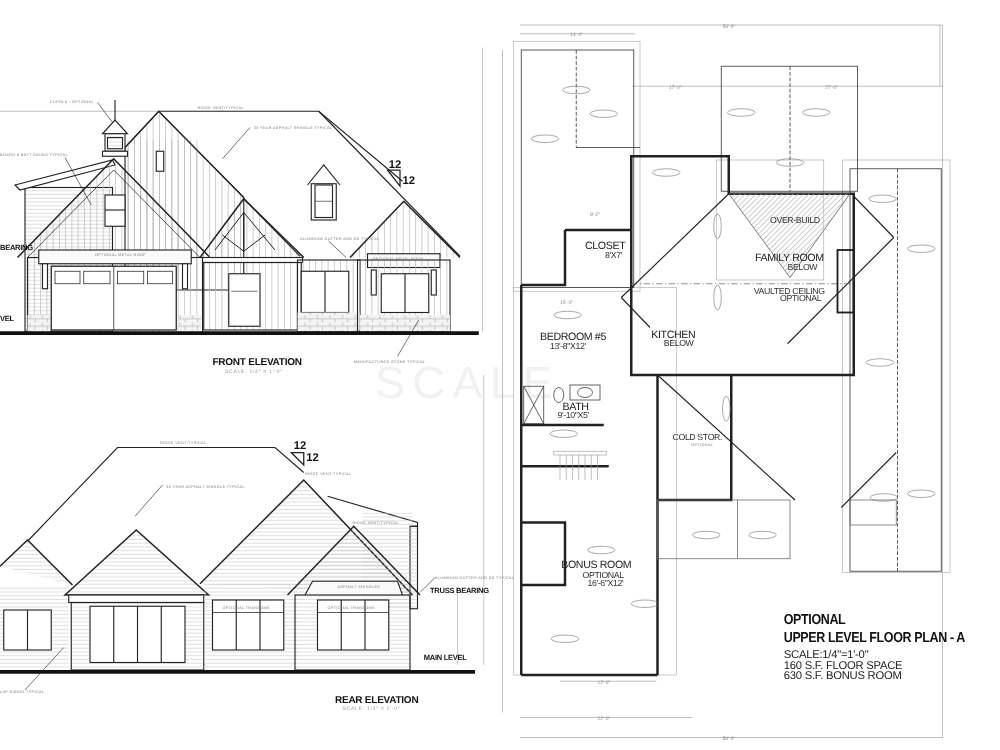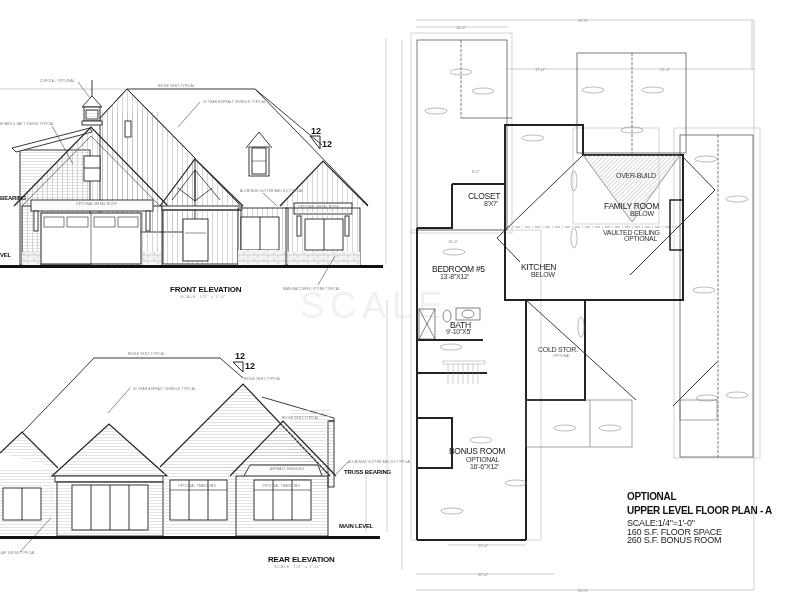--- a/index.html
+++ b/index.html
@@ -358,14 +358,14 @@
     <text class="roomsm" x="466" y="462">OPTIONAL</text>
     <text class="roomsm" x="470" y="469">16'-6"X12'</text>
   </g>
 </svg>
 
 <div class="legend-title">
   <div class="lg-line lg-opt">OPTIONAL</div>
   <div class="lg-line lg-plan">UPPER LEVEL FLOOR PLAN - A</div>
   <div class="lg-line lg-sm lg-first">SCALE:1/4"=1'-0"</div>
   <div class="lg-line lg-sm">160 S.F. FLOOR SPACE</div>
-  <div class="lg-line lg-sm">260 S.F. BONUS ROOM</div>
+  <div class="lg-line lg-sm">630 S.F. BONUS ROOM</div>
 </div>
 
 </body></html>

